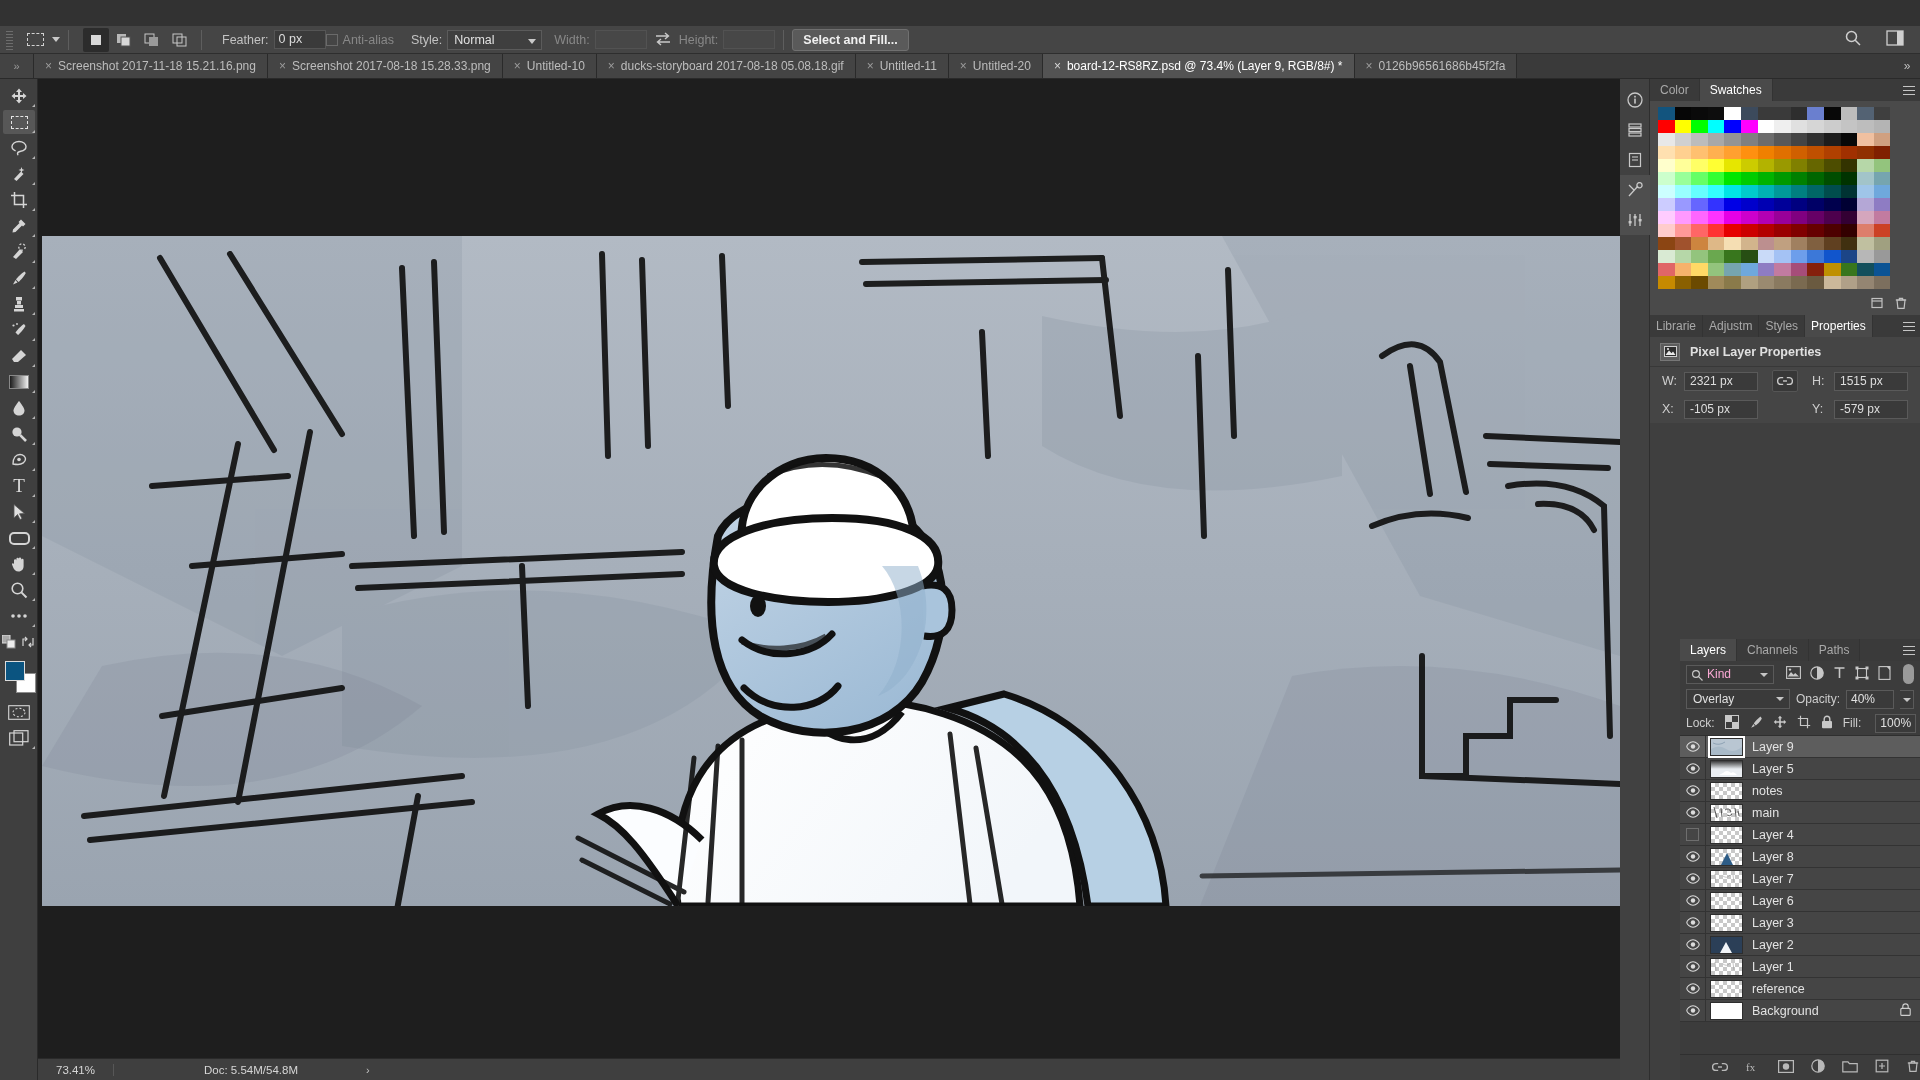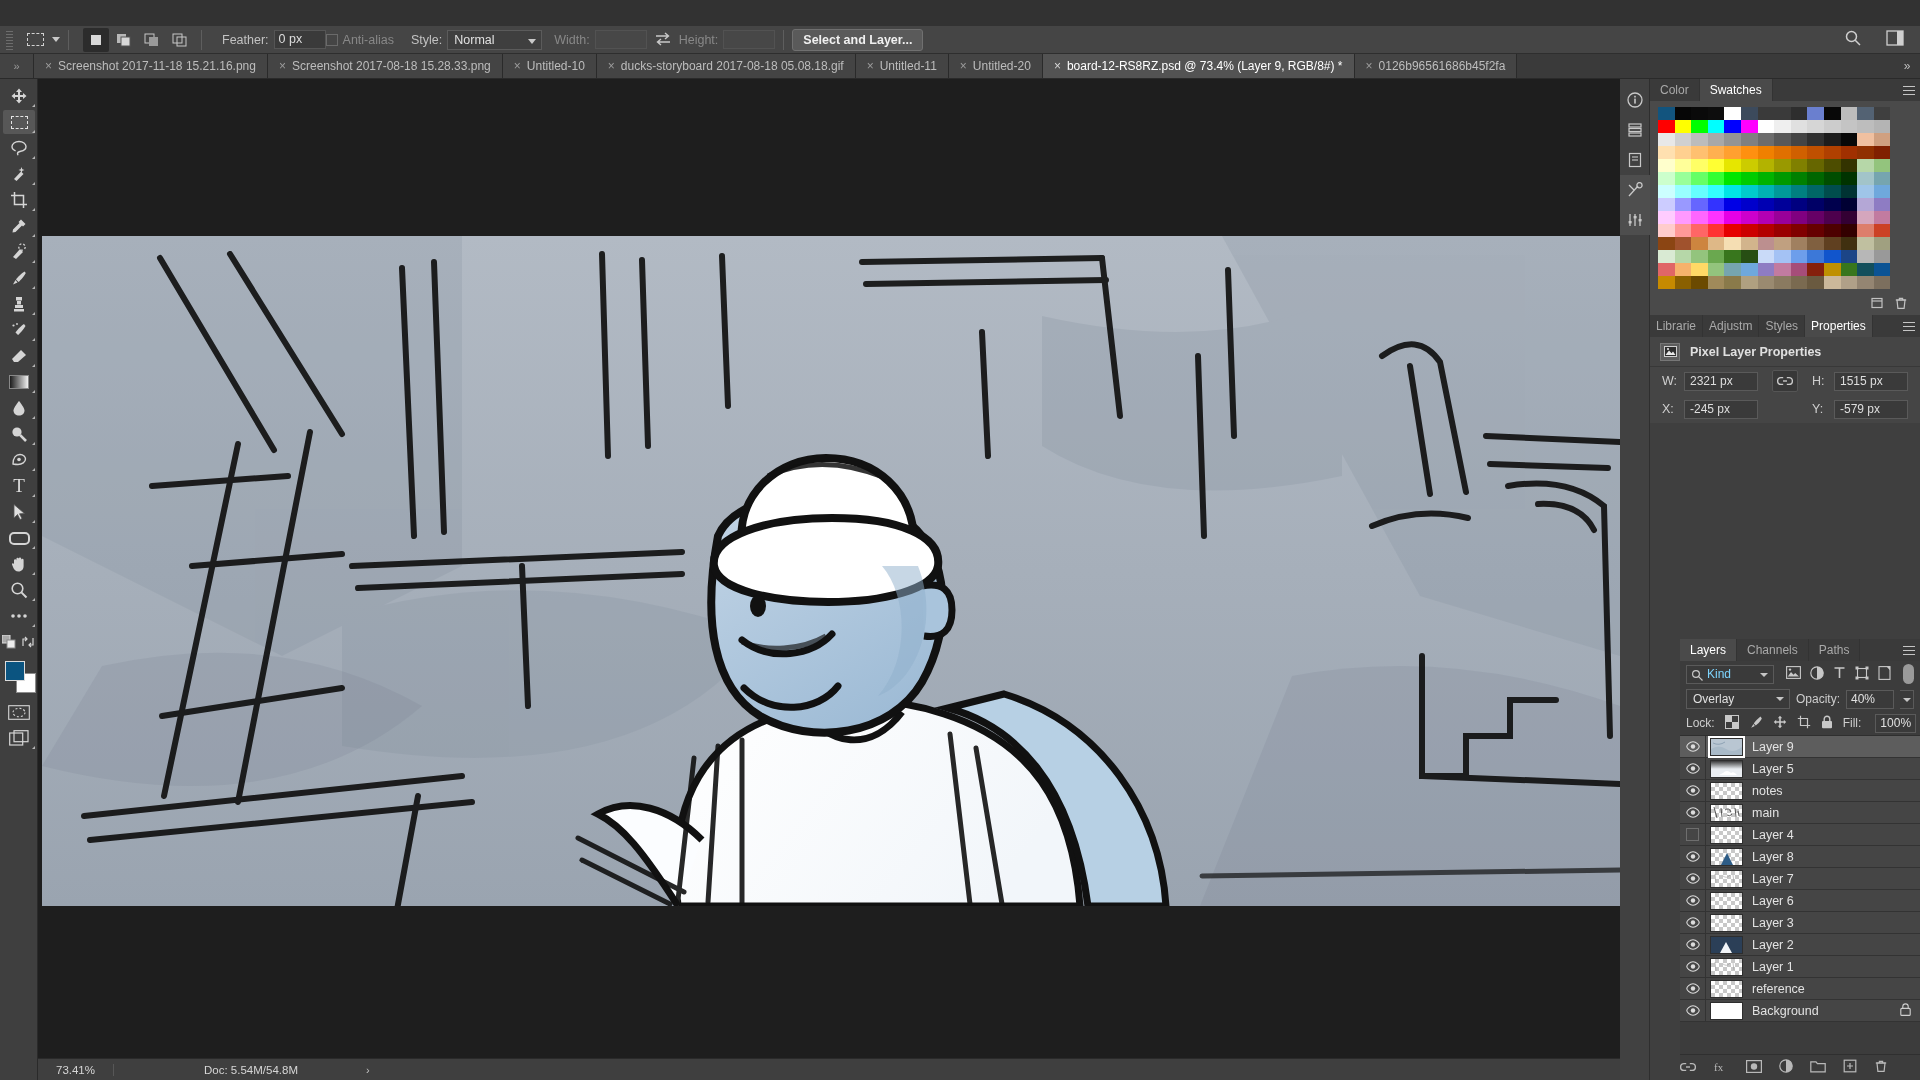--- a/index.html
+++ b/index.html
@@ -160,21 +160,21 @@
     color: #dedede; font-size: 12px; padding: 0 5px; line-height: 17px; }
   .linkbtn { width: 26px; height: 22px; background: #383838; border: 1px solid #555; border-radius: 2px;
     display: flex; align-items: center; justify-content: center; margin: 0 8px; }
 
   
   .layerspanel { position: absolute; left: 30px; right: 0; bottom: 0; top: 560px; background: #3c3c3c;
     display: flex; flex-direction: column; }
   .layerfilter { display: flex; align-items: center; height: 26px; padding: 0 6px; gap: 6px;
     background: #3c3c3c; }
   .kindsel { width: 96px; height: 19px; background: #3a3a3a; border: 1px solid #5a5a5a;
-    color: #7dd3fc; font-size: 12px; line-height: 17px; padding-left: 20px; position: relative; }
+    color: #f9a8d4; font-size: 12px; line-height: 17px; padding-left: 20px; position: relative; }
   .kindsel::after { content:""; position:absolute; right:5px; top:7px; border-left:4px solid transparent;
     border-right:4px solid transparent; border-top:4px solid #c5c5c5; }
   .filtericons { display: flex; align-items: center; gap: 9px; margin-left: 6px; }
   .toggleswitch { width: 13px; height: 20px; border-radius: 7px; background: #9a9a9a; margin-left: 6px; }
   .blendrow { display: flex; align-items: center; height: 24px; padding: 0 6px; gap: 6px; }
   .blendsel { flex: 1; height: 20px; background: #3a3a3a; border: 1px solid #5a5a5a; color: #e0e0e0;
     font-size: 12px; line-height: 18px; padding: 0 16px 0 6px; position: relative; }
   .blendsel::after { content:""; position:absolute; right:5px; top:7px; border-left:4px solid transparent;
     border-right:4px solid transparent; border-top:4px solid #c5c5c5; }
   .smalllbl { font-size: 12px; color: #cdcdcd; }
@@ -194,21 +194,21 @@
   .eyebox { width: 13px; height: 13px; border: 1px solid #6e6e6e; }
   .thumb { width: 33px; height: 18px; margin-left: 4px; background-color: #fff;
     background-image: linear-gradient(45deg,#c8c8c8 25%,transparent 25%,transparent 75%,#c8c8c8 75%),
                       linear-gradient(45deg,#c8c8c8 25%,transparent 25%,transparent 75%,#c8c8c8 75%);
     background-size: 8px 8px; background-position: 0 0, 4px 4px; border: 1px solid #2e2e2e;
     position: relative; overflow: hidden; }
   .thumb.selected { outline: 2px solid #fff; outline-offset: 0px; }
   .layername { margin-left: 9px; font-size: 12.5px; color: #e2e2e2; }
   .locksmall { margin-left: auto; margin-right: 9px; }
   .layerfoot { height: 26px; background: #3c3c3c; display: flex; align-items: center;
-    justify-content: flex-start; gap: 17px; border-top: 1px solid #2f2f2f; }
+    justify-content: flex-end; gap: 17px; border-top: 1px solid #2f2f2f; }
 </style>
 </head>
 <body>
 
 <div class="app">
 
 
   <div class="optionsbar">
     <div class="grip"></div>
     <div class="opt-tool">
@@ -252,21 +252,21 @@
     <span class="field dim" style="width:52px"></span>
     <span class="swapicon">
       <svg width="20" height="18" viewBox="0 0 20 18">
         <path d="M3 6 H15 M12 3 L15.5 6 L12 9" stroke="#c9c9c9" stroke-width="1.4" fill="none"></path>
         <path d="M17 12 H5 M8 9 L4.5 12 L8 15" stroke="#c9c9c9" stroke-width="1.4" fill="none"></path>
       </svg>
     </span>
     <span class="opt-label dim" style="margin-left:0">Height:</span>
     <span class="field dim" style="width:52px"></span>
     <span class="sep"></span>
-    <button class="btn">Select and Layer...</button>
+    <button class="btn">Select and Fill...</button>
     <span class="searchicon-top">
       <svg width="18" height="18" viewBox="0 0 18 18">
           <circle cx="7.5" cy="7.5" r="5" fill="none" stroke="#cfcfcf" stroke-width="1.5"></circle>
           <line x1="11.2" y1="11.2" x2="16" y2="16" stroke="#cfcfcf" stroke-width="1.5"></line>
         </svg>
     </span>
     <span class="wsicon">
       <svg width="18" height="16" viewBox="0 0 18 16">
           <rect x="1" y="1" width="16" height="14" fill="none" stroke="#cfcfcf" stroke-width="1.3"></rect>
           <rect x="11" y="1" width="6" height="14" fill="#cfcfcf"></rect>
@@ -918,21 +918,21 @@
                 <path d="M6 5 H10" stroke="#c9c9c9" stroke-width="1.4"></path>
                 <path d="M6.2 1.6 H4 a3.4 3.4 0 0 0 0 6.8 H6.2" fill="none" stroke="#c9c9c9" stroke-width="1.4"></path>
                 <path d="M9.8 1.6 H12 a3.4 3.4 0 0 1 0 6.8 H9.8" fill="none" stroke="#c9c9c9" stroke-width="1.4"></path>
               </svg>
           </span>
           <label>H:</label>
           <span class="propfield">1515 px</span>
         </div>
         <div class="proprow">
           <label>X:</label>
-          <span class="propfield">-245 px</span>
+          <span class="propfield">-105 px</span>
           <span style="width:26px;margin:0 8px"></span>
           <label>Y:</label>
           <span class="propfield">-579 px</span>
         </div>
       </div>
 
       <div class="layerspanel">
         <div class="paneltabs">
           <div class="ptab active">Layers</div>
           <div class="ptab">Channels</div>

